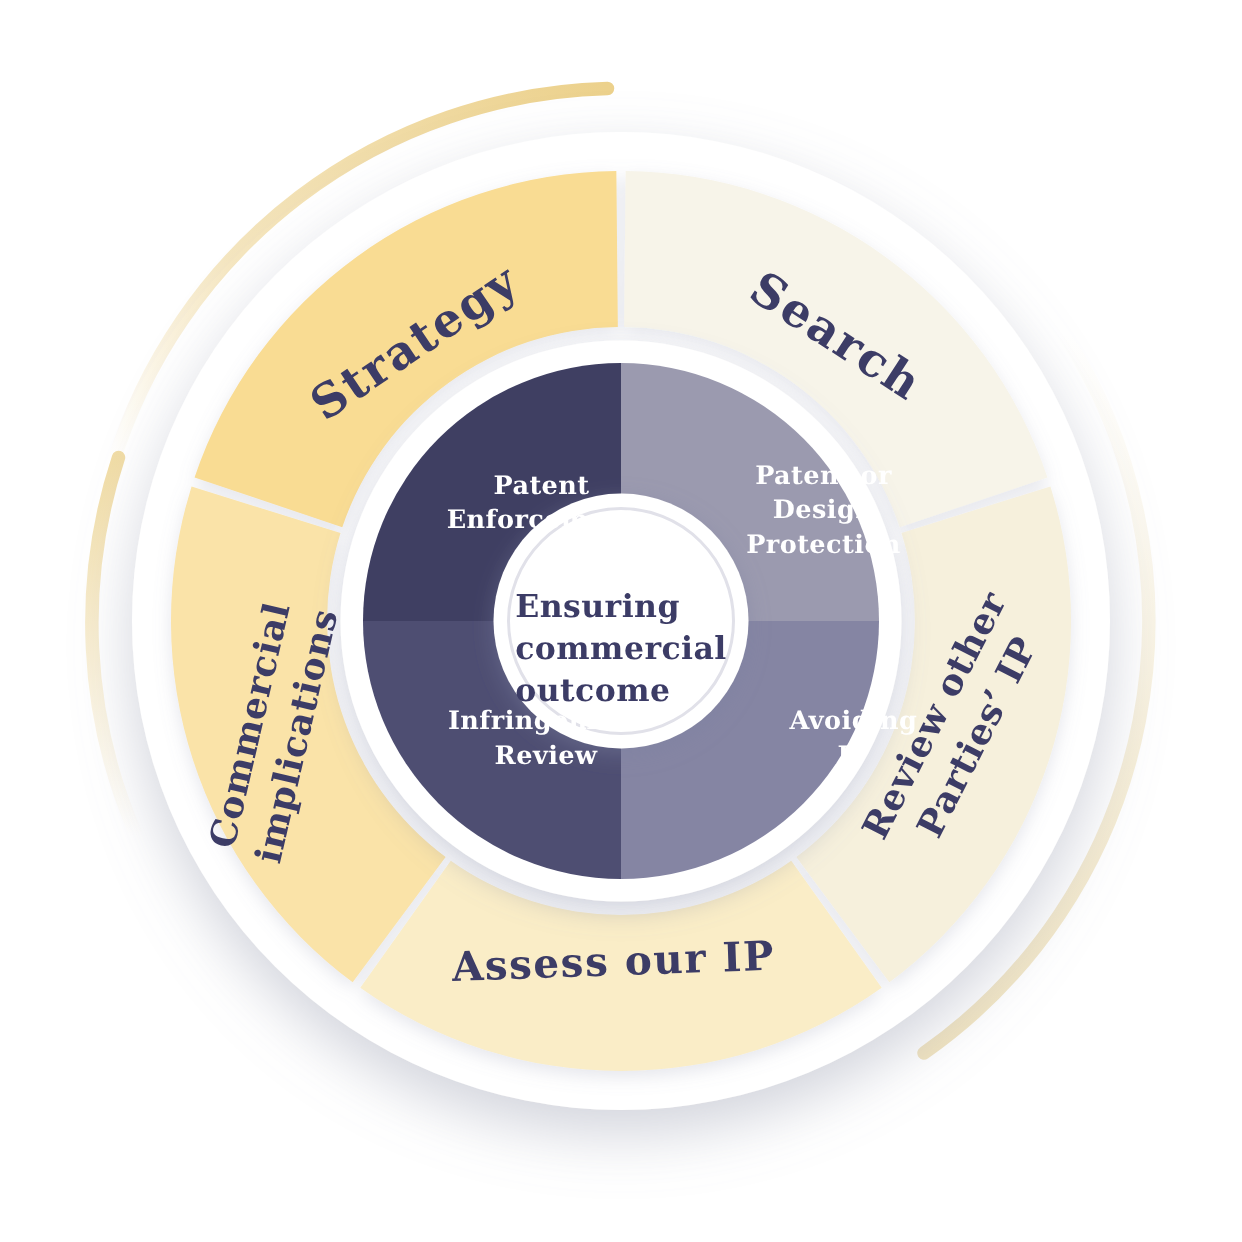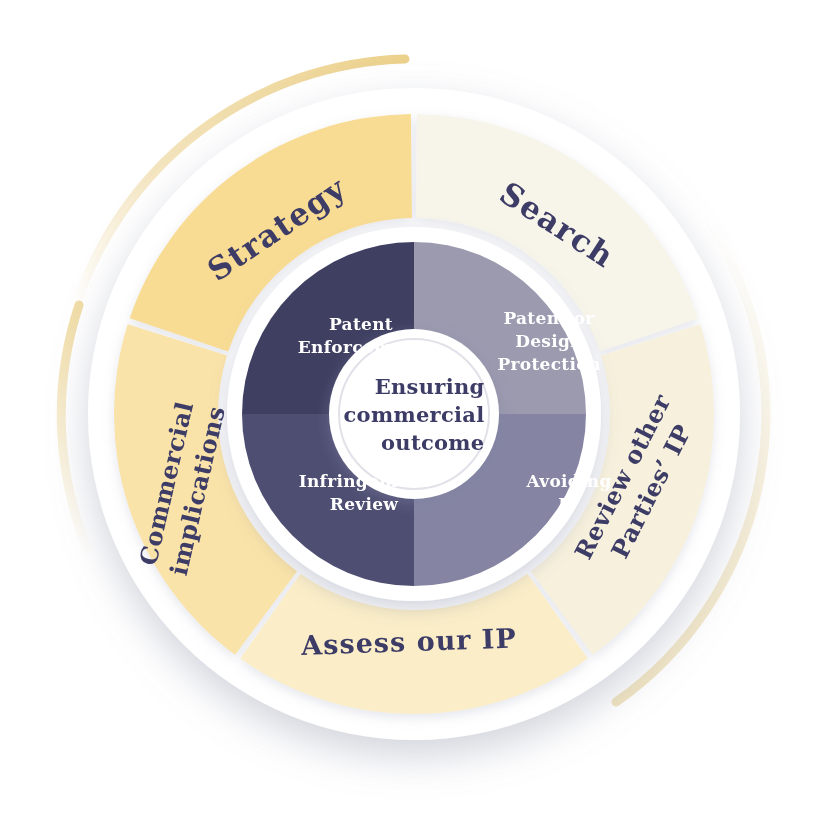--- a/index.html
+++ b/index.html
@@ -38,24 +38,24 @@
     color:#ffffff;
     letter-spacing:0.3px;
     pointer-events:none;
     margin-left:41px;
   }
   .quad-lbl.q-tl{left:320px;top:336px;}
   .quad-lbl.q-tr{left:508px;top:341px;}
   .quad-lbl.q-bl{left:323px;top:493px;}
   .quad-lbl.q-br{left:528px;top:493px;}
   .center-lbl{
-    position:absolute;left:414px;top:415px;
+    position:absolute;left:414px;top:432px;
     transform:translate(-50%,-50%);
     white-space:pre-line;
-    text-align:right;
+    text-align:left;
     font-weight:bold;
     font-size:21px;
     line-height:1.33;
     color:#3c3c66;
     letter-spacing:0.3px;
     pointer-events:none;
   }
 </style>
 </head>
 <body>

